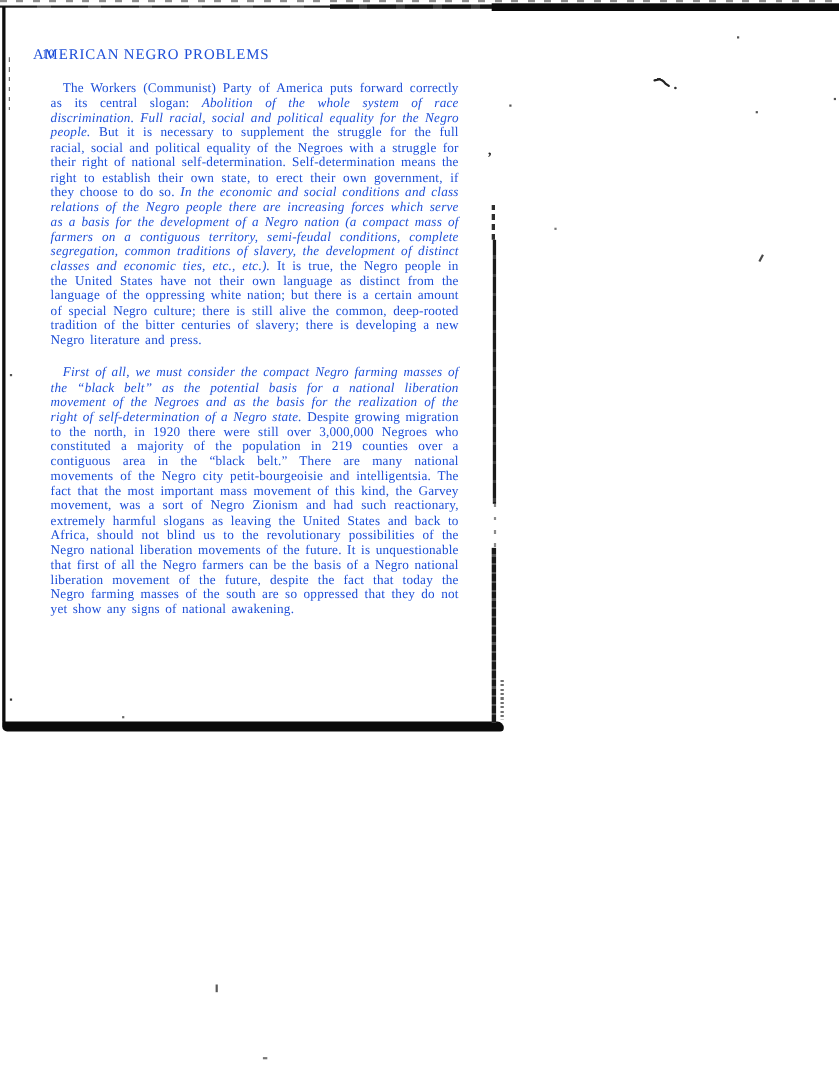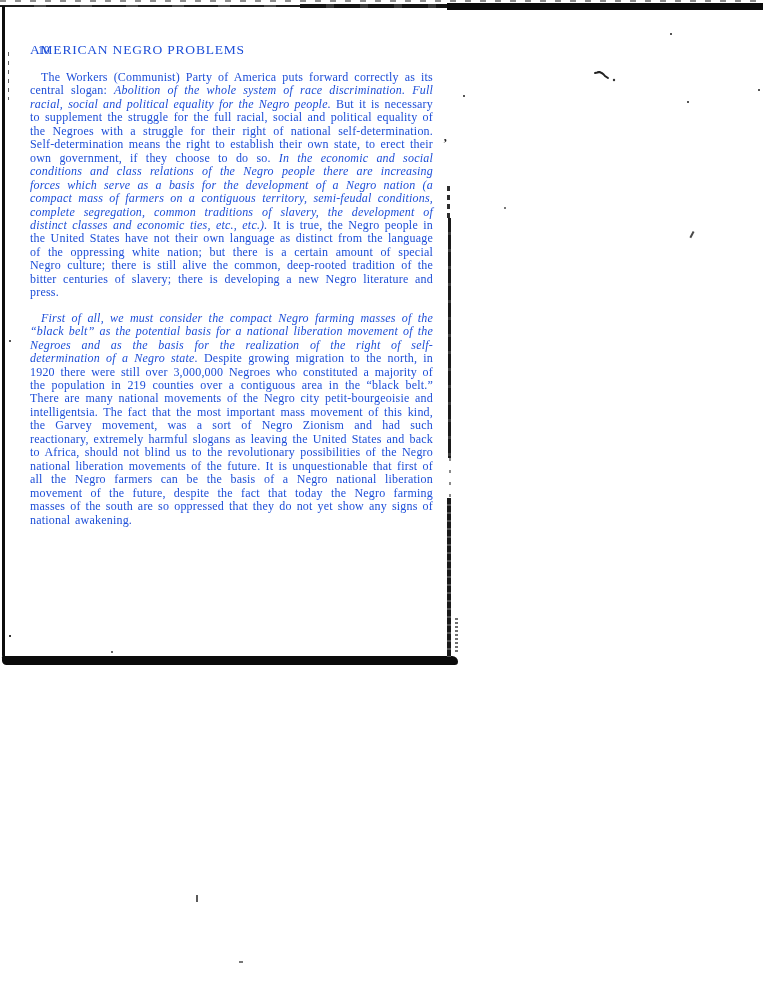--- a/index.html
+++ b/index.html
@@ -93,21 +93,21 @@
   #running-header {
     display: block; text-align: left;
     font-size: 13.5px; letter-spacing: 0.8px;
   }
   #section-title {
     margin-top: 17px; text-align: center;
     font-size: 9.5px; font-weight: bold; letter-spacing: 1.1px;
   }
   #body-text { margin-top: 13px; }
   #body-text p {
-    margin: 0;
+    margin: 16px;
     text-indent: 11px;
     font-size: 12px;
     line-height: 13.45px;
     text-align: justify;
     letter-spacing: 0.2px;
     word-spacing: 1.6px;
   }
   #body-text p + p { margin-top: 12px; }
   #body-text em { font-style: italic; }
 </style>

